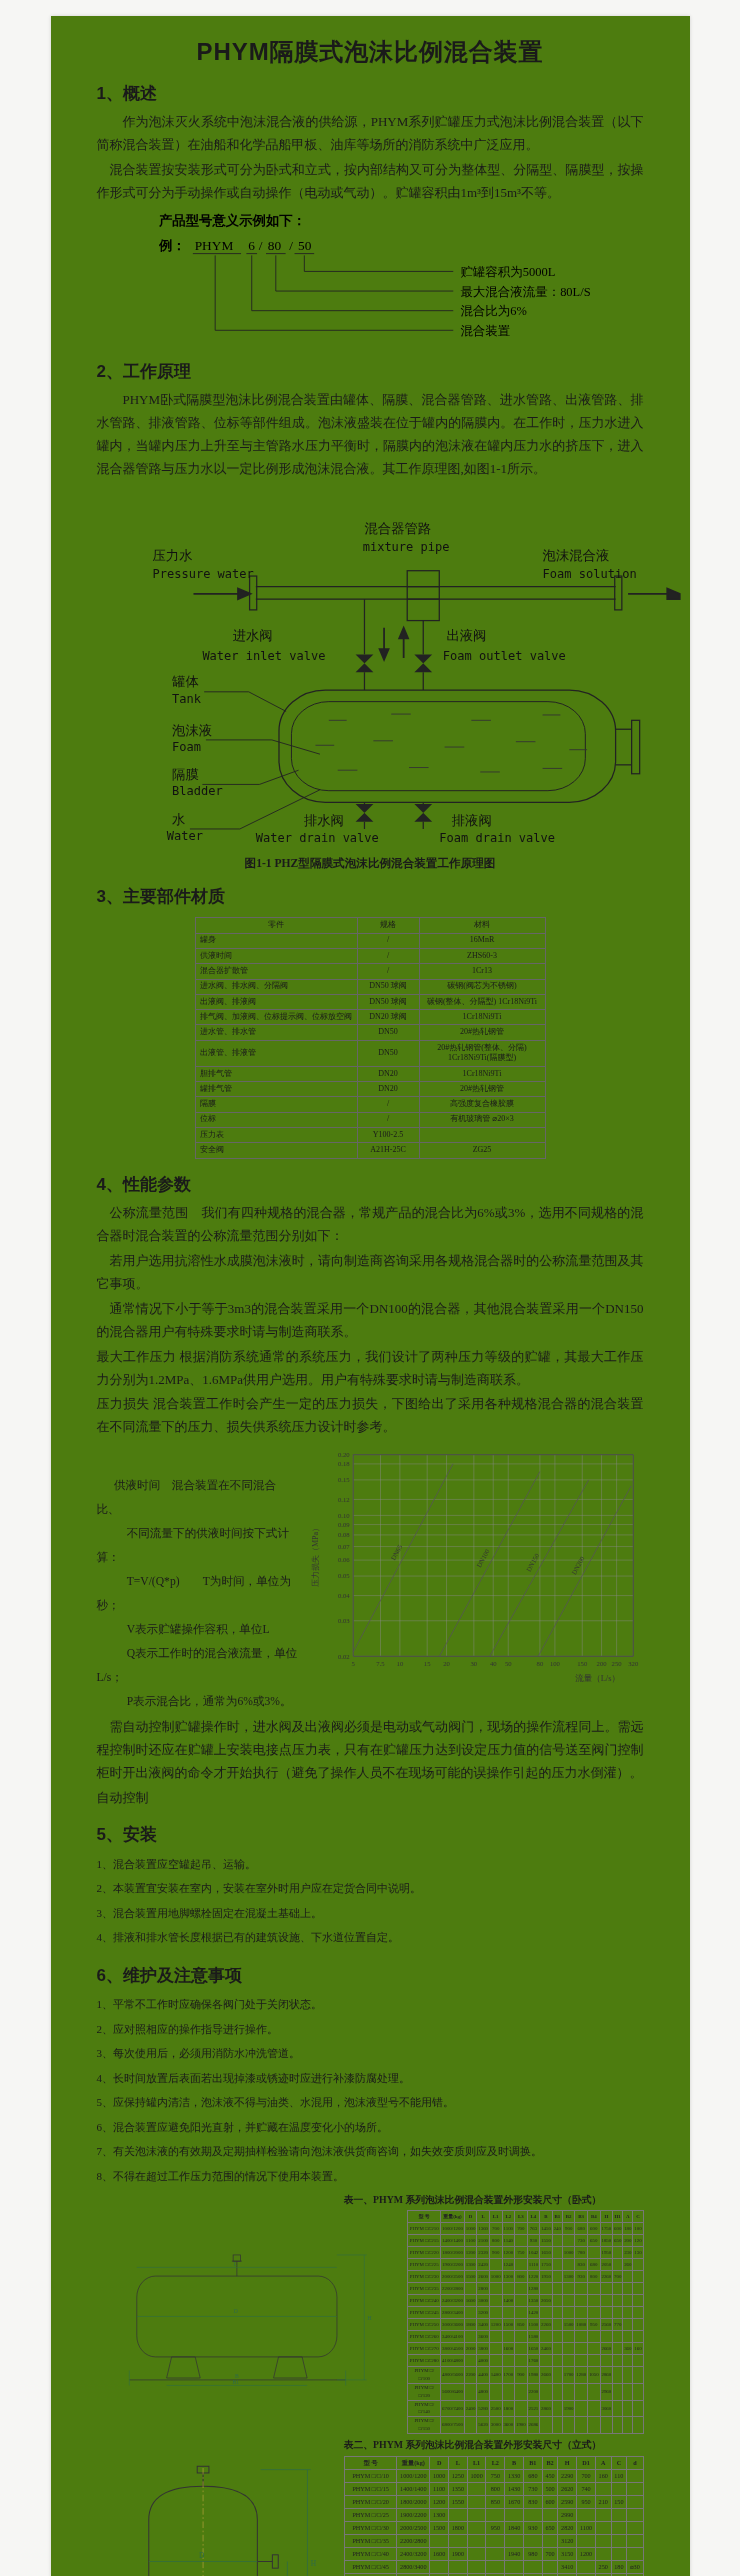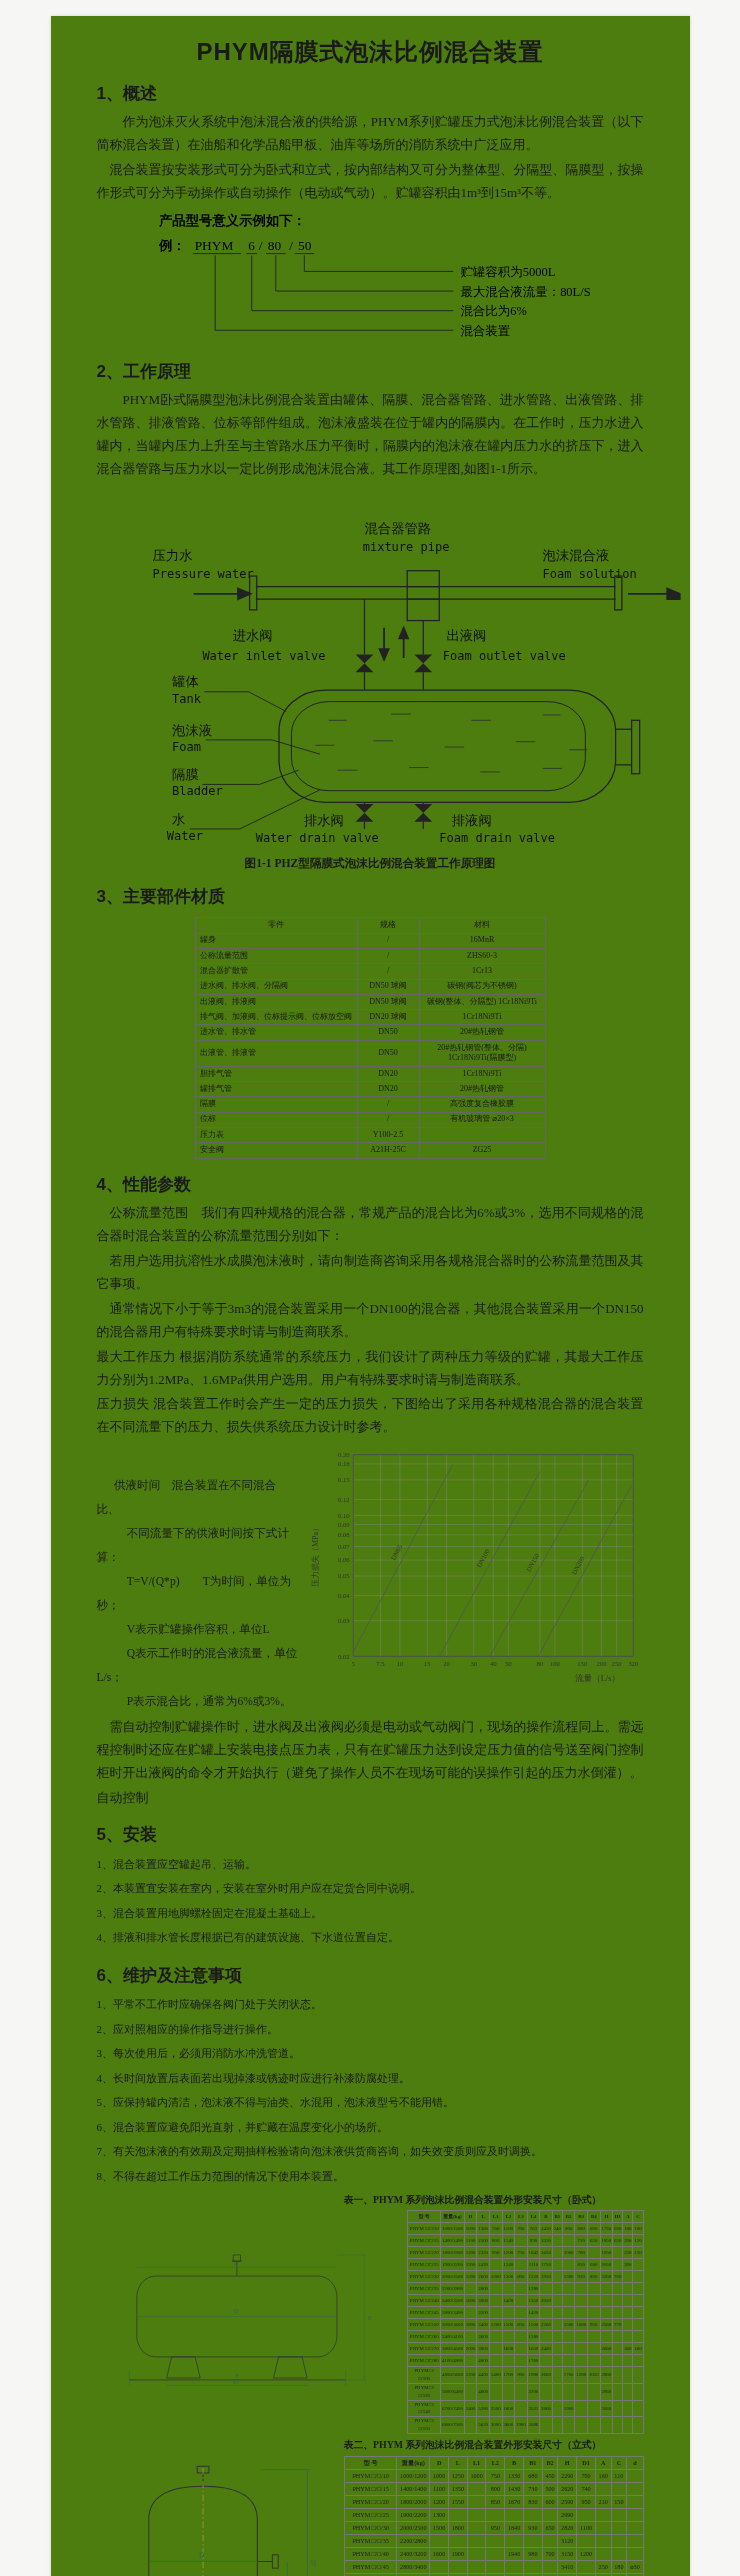--- a/index.html
+++ b/index.html
@@ -190,21 +190,21 @@
             <th>材料</th>
           </tr>
         </thead>
         <tbody>
           <tr>
             <td>罐身</td>
             <td>/</td>
             <td>16MnR</td>
           </tr>
           <tr>
-            <td>公称流量范围</td>
+            <td>供液时间</td>
             <td>/</td>
             <td>ZHS60-3</td>
           </tr>
           <tr>
             <td>混合器扩散管</td>
             <td>/</td>
             <td>1Cr13</td>
           </tr>
           <tr>
             <td>进水阀、排水阀、分隔阀</td>

